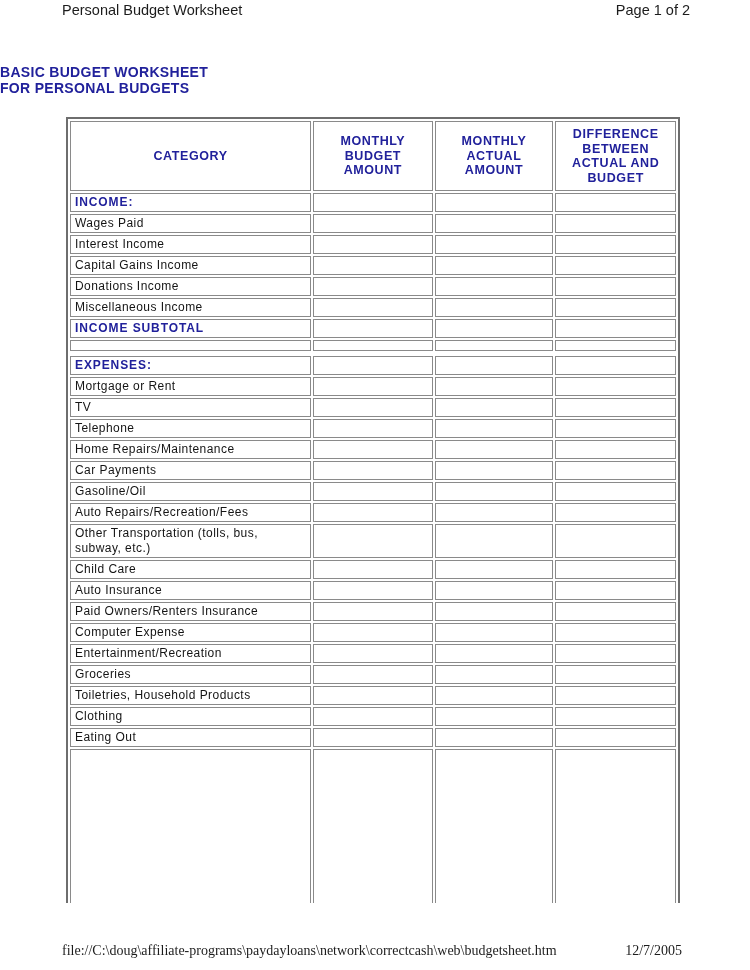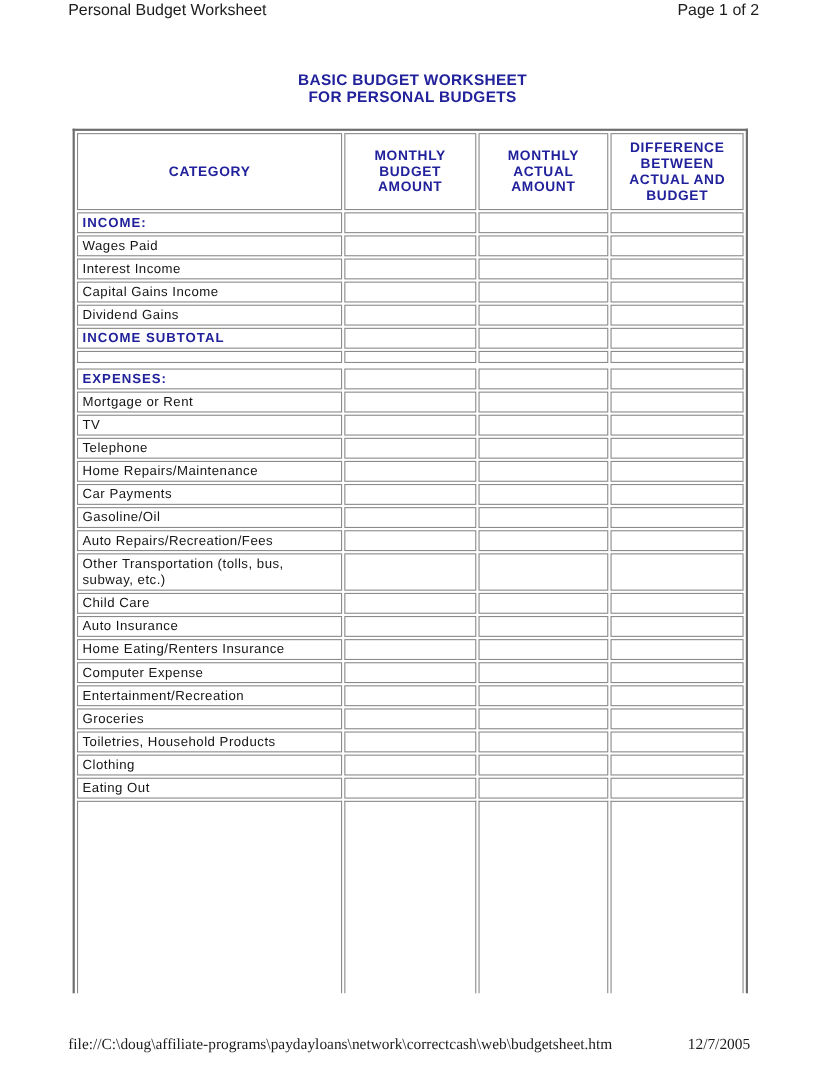--- a/index.html
+++ b/index.html
@@ -21,21 +21,20 @@
     justify-content: space-between;
     font-family: Liberation Sans, sans-serif;
     font-size: 14.5px;
     color: #1c1c1c;
   }
   .doc-title {
     position: absolute;
     top: 64px;
     left: 0;
     width: 750px;
-    text-align: center;
     font-family: "Liberation Sans", sans-serif;
     font-size: 14px;
     font-weight: bold;
     line-height: 16px;
     color: #21219b;
     letter-spacing: 0.3px;
     margin: 0;
   }
   .table-frame {
     position: absolute;
@@ -158,21 +157,27 @@
           <td class="val"></td>
           <td class="val"></td>
         </tr>
         <tr class="item">
           <td class="cat">Capital Gains Income</td>
           <td class="val"></td>
           <td class="val"></td>
           <td class="val"></td>
         </tr>
         <tr class="item">
-          <td class="cat">Dividend Gains</td>
+          <td class="cat">Donations Income</td>
+          <td class="val"></td>
+          <td class="val"></td>
+          <td class="val"></td>
+        </tr>
+        <tr class="item">
+          <td class="cat">Miscellaneous Income</td>
           <td class="val"></td>
           <td class="val"></td>
           <td class="val"></td>
         </tr>
         <tr class="section">
           <td class="cat">INCOME SUBTOTAL</td>
           <td class="val"></td>
           <td class="val"></td>
           <td class="val"></td>
         </tr>
@@ -245,21 +250,21 @@
           <td class="val"></td>
           <td class="val"></td>
         </tr>
         <tr class="item">
           <td class="cat">Auto Insurance</td>
           <td class="val"></td>
           <td class="val"></td>
           <td class="val"></td>
         </tr>
         <tr class="item">
-          <td class="cat">Home Eating/Renters Insurance</td>
+          <td class="cat">Paid Owners/Renters Insurance</td>
           <td class="val"></td>
           <td class="val"></td>
           <td class="val"></td>
         </tr>
         <tr class="item">
           <td class="cat">Computer Expense</td>
           <td class="val"></td>
           <td class="val"></td>
           <td class="val"></td>
         </tr>

